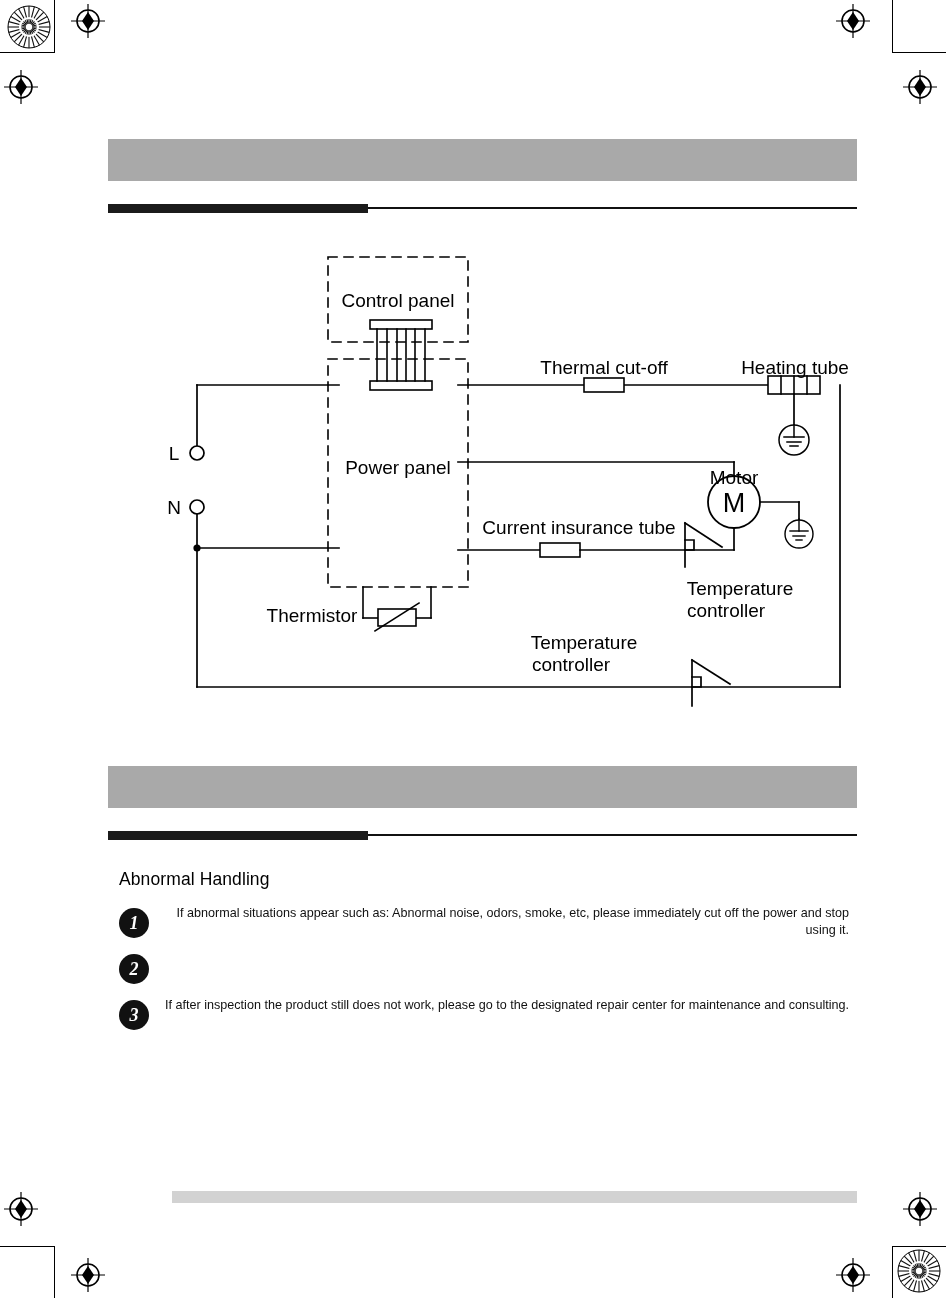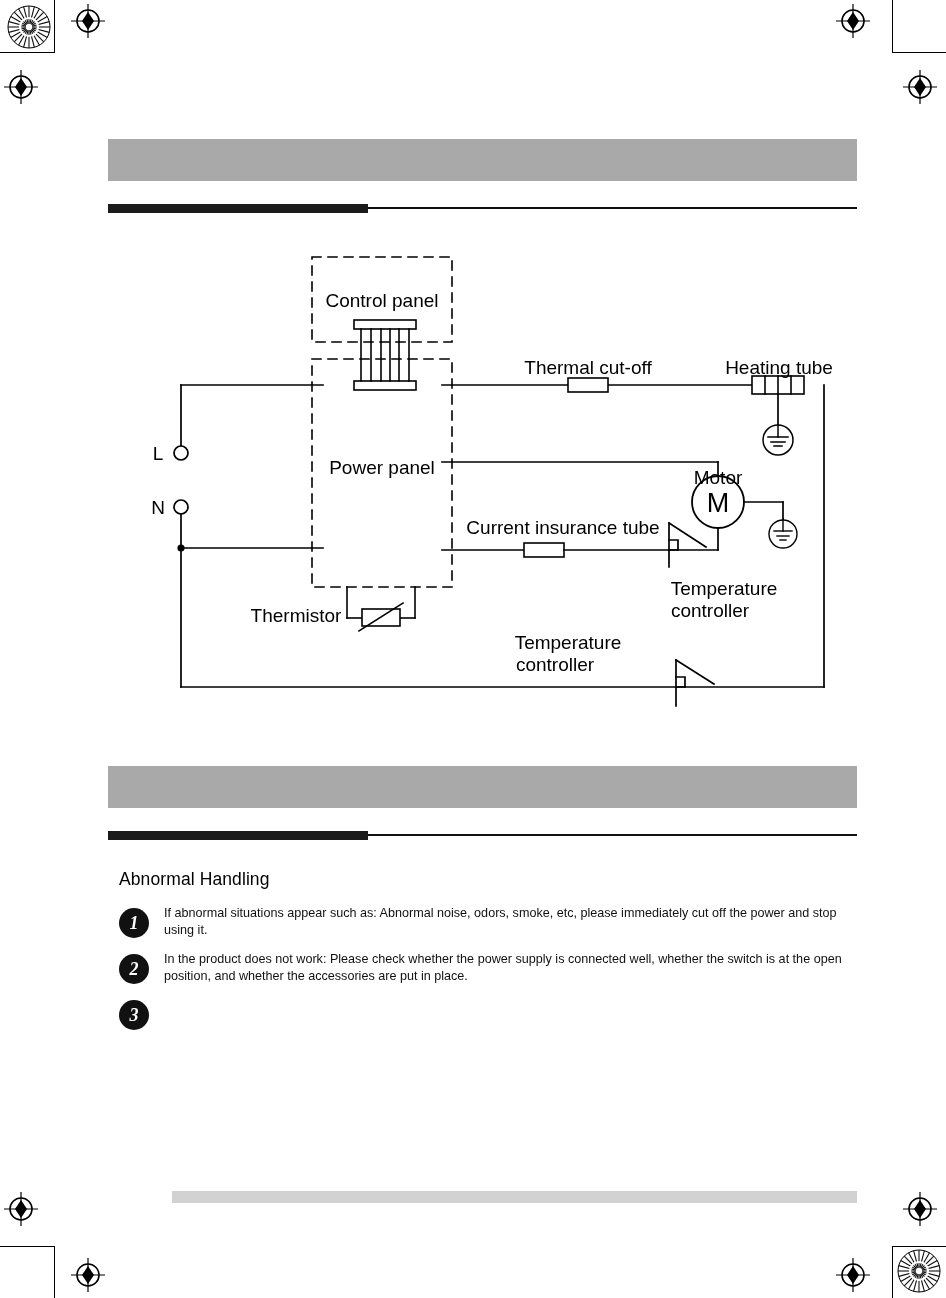--- a/index.html
+++ b/index.html
@@ -72,21 +72,21 @@
   
   .footer-band {
     position: absolute;
     height: 12px;
     background: #d2d2d2;
   }
 
   
   .diagram {
     position: absolute;
-    left: 118px;
+    left: 134px;
     top: 240px;
     width: 760px;
     height: 500px;
   }
   .diagram svg { display: block; }
 
   
   .ah-title {
     position: absolute;
     left: 119px;
@@ -121,20 +121,21 @@
     font-weight: bold;
     font-size: 18px;
     line-height: 30px;
     text-align: center;
     font-family: "Liberation Serif", serif;
   }
   .ah-text {
     font-size: 12.6px;
     line-height: 16.5px;
     color: #111;
+    text-align: right;
   }
 </style>
 </head>
 <body>
 
 <div class="sheet">
 
   <div class="corner-box" style="left:-2px; top:-2px; width:56px; height:54px; border-left:none; border-top:none;"></div>
   <div class="corner-box" style="left:892px; top:-2px; width:56px; height:54px; border-right:none; border-top:none;"></div>
   <div class="corner-box" style="left:-2px; top:1246px; width:56px; height:54px; border-left:none; border-bottom:none;"></div>
@@ -416,24 +417,24 @@
 
   <div class="ah-list">
 
     <div class="ah-item">
       <div class="ah-badge">1</div>
       <div class="ah-text">If abnormal situations appear such as: Abnormal noise, odors, smoke, etc, please immediately cut off the power and stop using it.</div>
     </div>
 
     <div class="ah-item">
       <div class="ah-badge">2</div>
-      <div class="ah-text">In the product does not work: Please check whether the power supply is connected well, whether the switch is at the open position, and whether the accessories are put in place.</div>
     </div>
 
     <div class="ah-item">
       <div class="ah-badge">3</div>
+      <div class="ah-text">If after inspection the product still does not work, please go to the designated repair center for maintenance and consulting.</div>
     </div>
 
   </div>
 
   <div class="footer-band" style="left:172px; top:1191px; width:685px;"></div>
 
 </div>
 
 </body></html>

